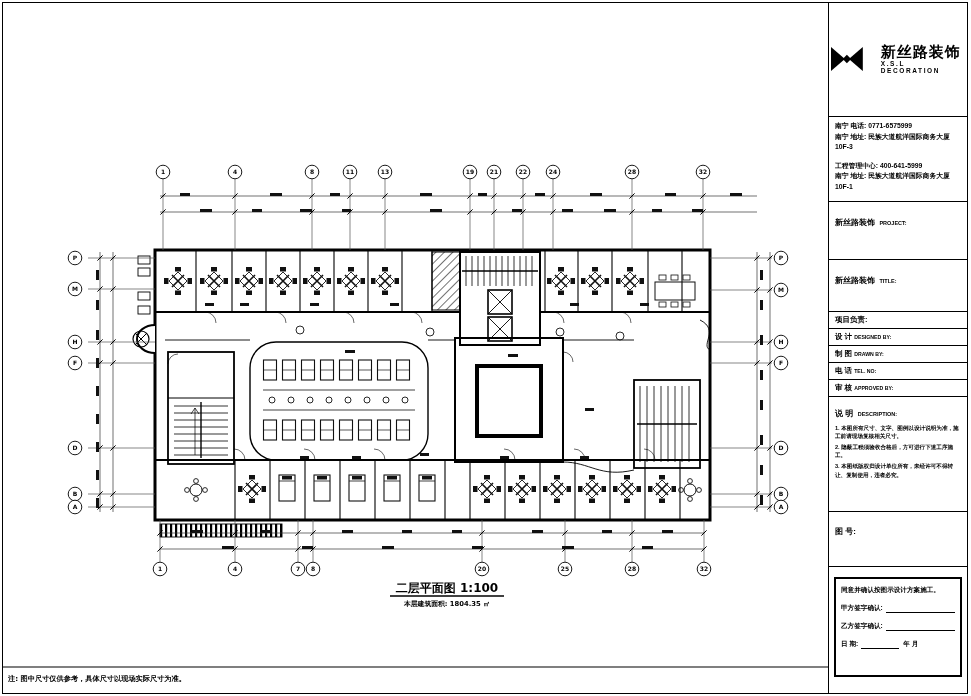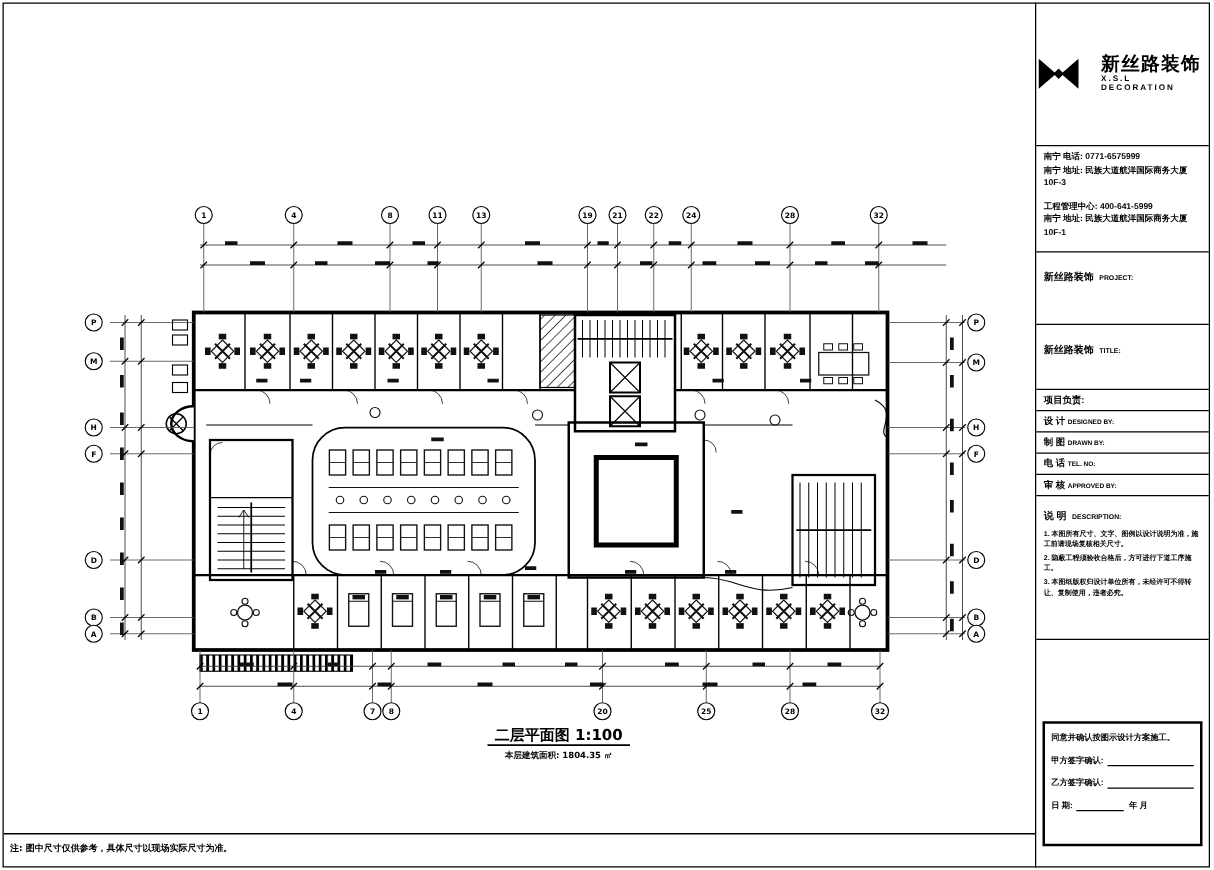--- a/index.html
+++ b/index.html
@@ -591,20 +591,23 @@
     <div class="tb-sec desc">
       <span class="sec-label">说  明</span>
       <span class="sec-label en" style="font-size:5.5px;">DESCRIPTION:</span>
       <div class="notes">
         <div>1. 本图所有尺寸、文字、图例以设计说明为准，施工前请现场复核相关尺寸。</div>
         <div>2. 隐蔽工程须验收合格后，方可进行下道工序施工。</div>
         <div>3. 本图纸版权归设计单位所有，未经许可不得转让、复制使用，违者必究。</div>
       </div>
     </div>
 
+    <div class="tb-sec dno">
+      <span class="sec-label">图  号:</span>
+    </div>
 
     <div class="tb-sec sig">
       <div class="sigbox">
         <div>同意并确认按图示设计方案施工。</div>
         <div class="sigrow">
           <span>甲方签字确认:</span>
           <span class="uline"></span>
         </div>
         <div class="sigrow">
           <span>乙方签字确认:</span>

